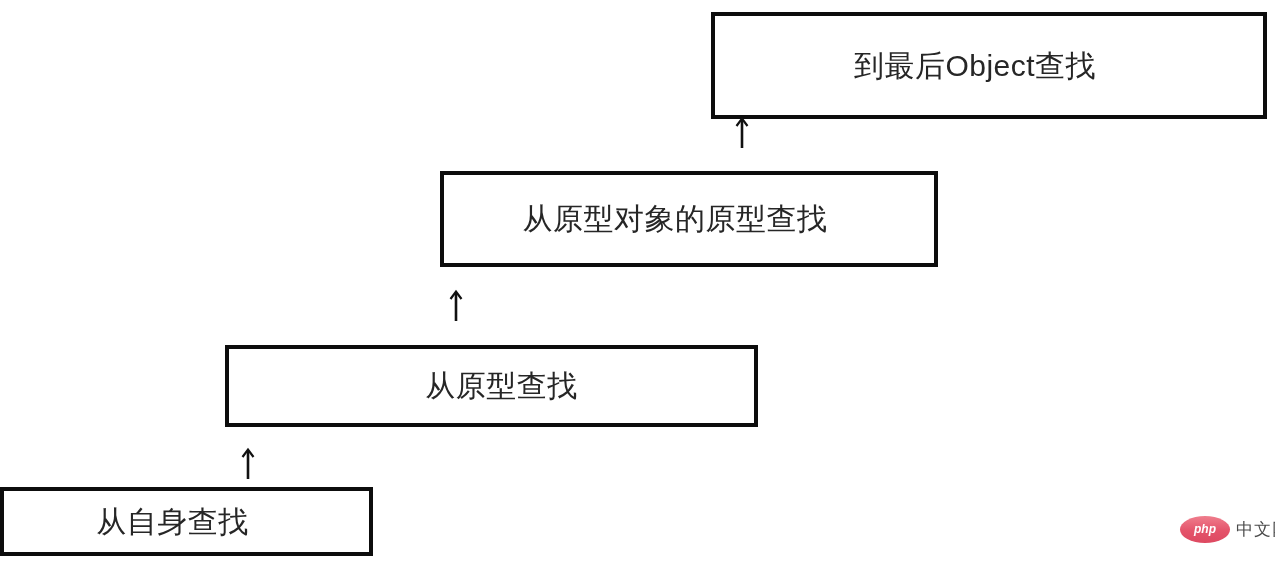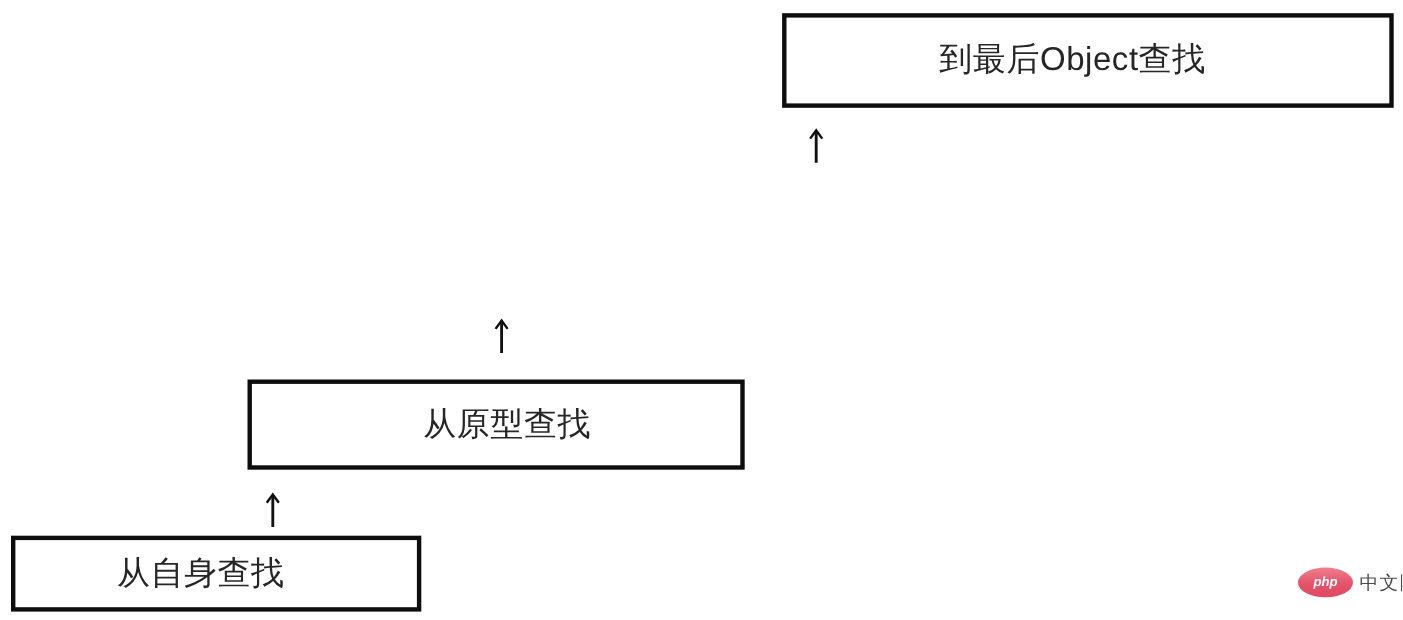--- a/index.html
+++ b/index.html
@@ -25,24 +25,24 @@
     justify-content: center;
   }
   .box-label {
     color: #262626;
     font-size: 30px;
     line-height: 1;
     white-space: nowrap;
     letter-spacing: 0.5px;
     transform: translateX(-14px); 
   }
-  .box1 { left: 711px; top: 12px;  width: 556px; height: 86px; }
+  .box1 { left: 711px; top: 12px;  width: 556px; height: 107px; }
   .box2 { left: 440px; top: 171px; width: 498px; height: 96px; }
-  .box3 { left: 225px; top: 345px; width: 452px; height: 82px; padding-left: 48px; }
-  .box4 { left: 10px;  top: 487px; width: 373px; height: 69px; }
+  .box3 { left: 225px; top: 345px; width: 533px; height: 82px; padding-left: 48px; }
+  .box4 { left: 0;  top: 487px; width: 373px; height: 69px; }
 
   .arrow {
     position: absolute;
     width: 18px;
     height: 34px;
   }
   .arrow1 { left: 733px; top: 115px; }
   .arrow2 { left: 447px; top: 288px; }
   .arrow3 { left: 239px; top: 446px; }
 
@@ -85,20 +85,23 @@
 
   <div class="box box1">
     <span class="box-label">到最后Object查找</span>
   </div>
 
   <svg class="arrow arrow1" viewBox="0 0 18 34" aria-hidden="true">
     <line x1="9" y1="33" x2="9" y2="5" stroke="#111111" stroke-width="2.6"></line>
     <polyline points="3.5,11 9,3.5 14.5,11" fill="none" stroke="#111111" stroke-width="2.2"></polyline>
   </svg>
 
+  <div class="box box2">
+    <span class="box-label">从原型对象的原型查找</span>
+  </div>
 
   <svg class="arrow arrow2" viewBox="0 0 18 34" aria-hidden="true">
     <line x1="9" y1="33" x2="9" y2="5" stroke="#111111" stroke-width="2.6"></line>
     <polyline points="3.5,11 9,3.5 14.5,11" fill="none" stroke="#111111" stroke-width="2.2"></polyline>
   </svg>
 
   <div class="box box3">
     <span class="box-label">从原型查找</span>
   </div>
 

